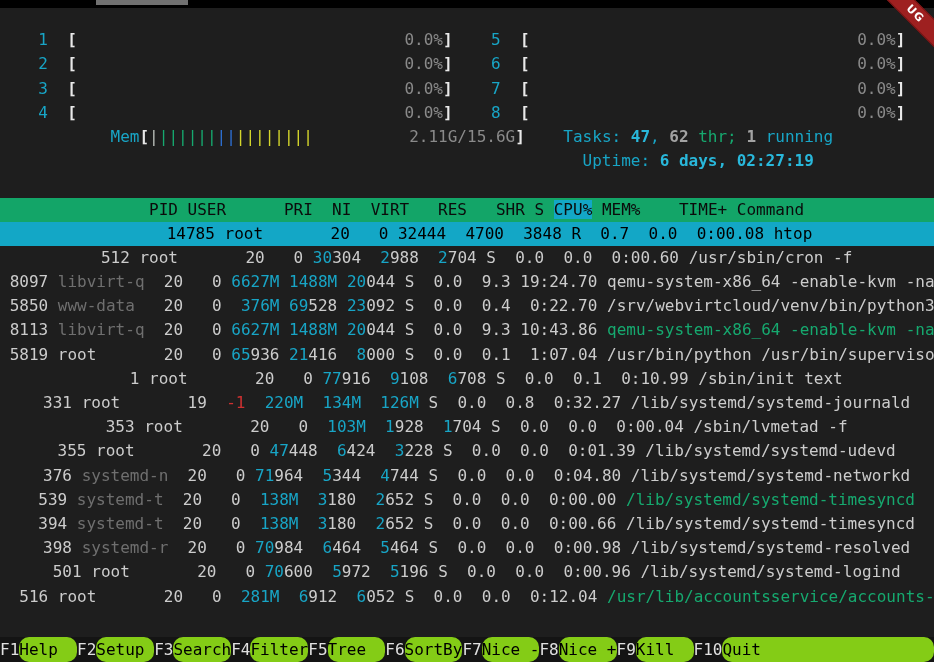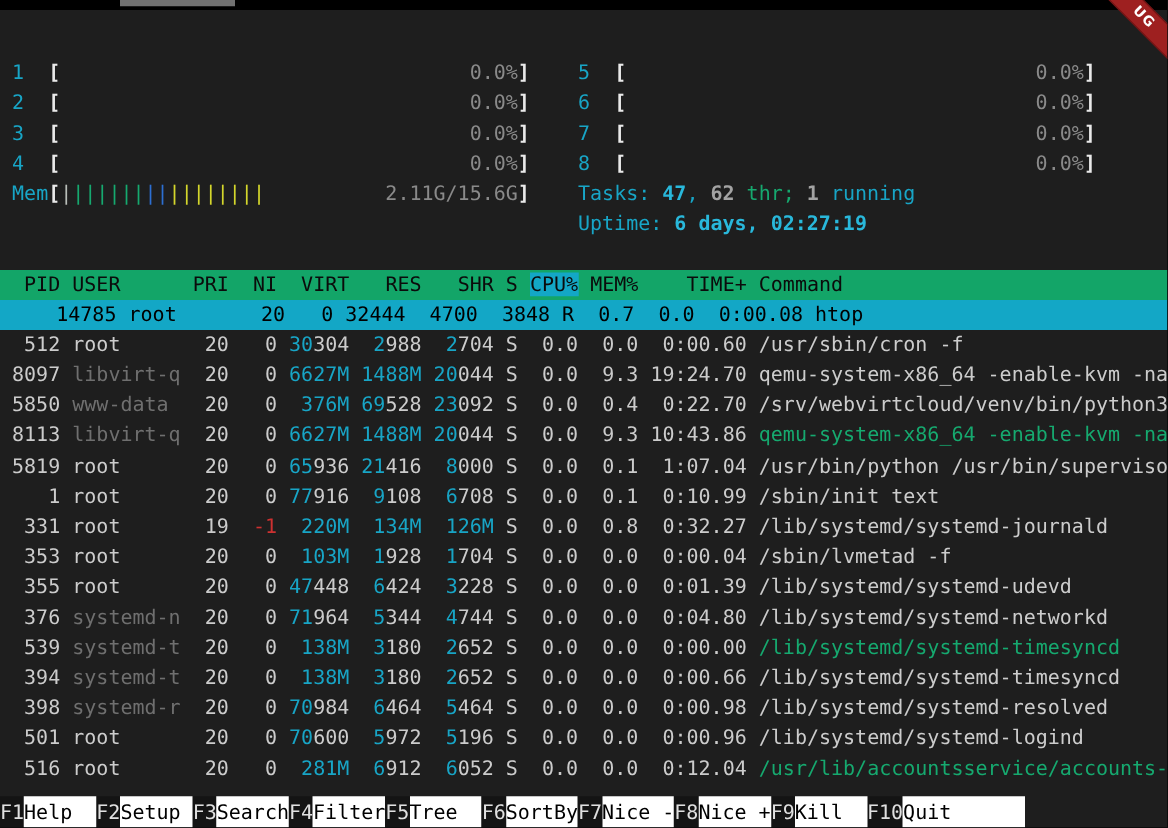--- a/index.html
+++ b/index.html
@@ -12,21 +12,21 @@
   .top-strip{position:absolute;top:0;left:0;width:100%;height:8px;background:#000;}
   .tab-remnant{position:absolute;top:0;left:96px;width:92px;height:5px;background:#717171;}
   .ribbon{
     position:absolute;top:4px;right:-26px;width:90px;height:18px;
     background:#9e2020;border-top:1px solid #6e1414;border-bottom:1px solid #6e1414;
     transform:rotate(45deg);
     color:#fff;font-weight:bold;font-size:11px;line-height:18px;text-align:center;
     font-family:"DejaVu Sans","Liberation Sans",sans-serif;letter-spacing:1px;
     z-index:5;
   }
-  .term{position:absolute;top:22px;left:0;width:934px;}
+  .term{position:absolute;top:4px;left:0;width:934px;text-align:center;}
   .term-line{white-space:pre;height:24.2px;line-height:24.2px;color:#cccccc;}
   .c-cyan{color:#18a5c6}
   .c-bcyan{color:#29b8db;font-weight:bold}
   .c-green{color:#16a96f}
   .c-bgreen{color:#a3a3a3;font-weight:bold}
   .c-white{color:#cccccc}
   .c-bwhite{color:#e9e9e9;font-weight:bold}
   .c-dim{color:#8a8a8a}
   .c-udim{color:#6f6f6f}
   .c-red{color:#cd3131}
@@ -34,25 +34,25 @@
   .p-gray{color:#b9beb9}
   .p-green{color:#16a96f}
   .p-blue{color:#2d6fd2}
   .p-yellow{color:#d4d62c}
   .thead{background:#13a568;color:#0b0b0b;}
   .thead span{color:#0b0b0b;}
   .thead .sort-col{background:#13a7c6;}
   .row-selected{background:#13a7c6;padding-left:45px;}
   .row-selected span{color:#000 !important;font-weight:normal !important;}
   .fbar{
-    position:absolute;left:0;bottom:0;width:820px;height:25px;
+    position:absolute;left:0;bottom:0;width:934px;height:25px;
     display:flex;background:#141414;line-height:25px;white-space:pre;
   }
   .fkey{color:#e0e0e0;}
-  .flabel{background:#ffffff;color:#000;}
+  .flabel{background:#84cc16;color:#000;border-radius:10px;}
   .flabel.fill{flex:1;}
 </style>
 </head>
 <body>
 
 <div class="screen">
   <div class="top-strip">
     <div class="tab-remnant"></div>
   </div>
   <div class="ribbon">UG</div>

